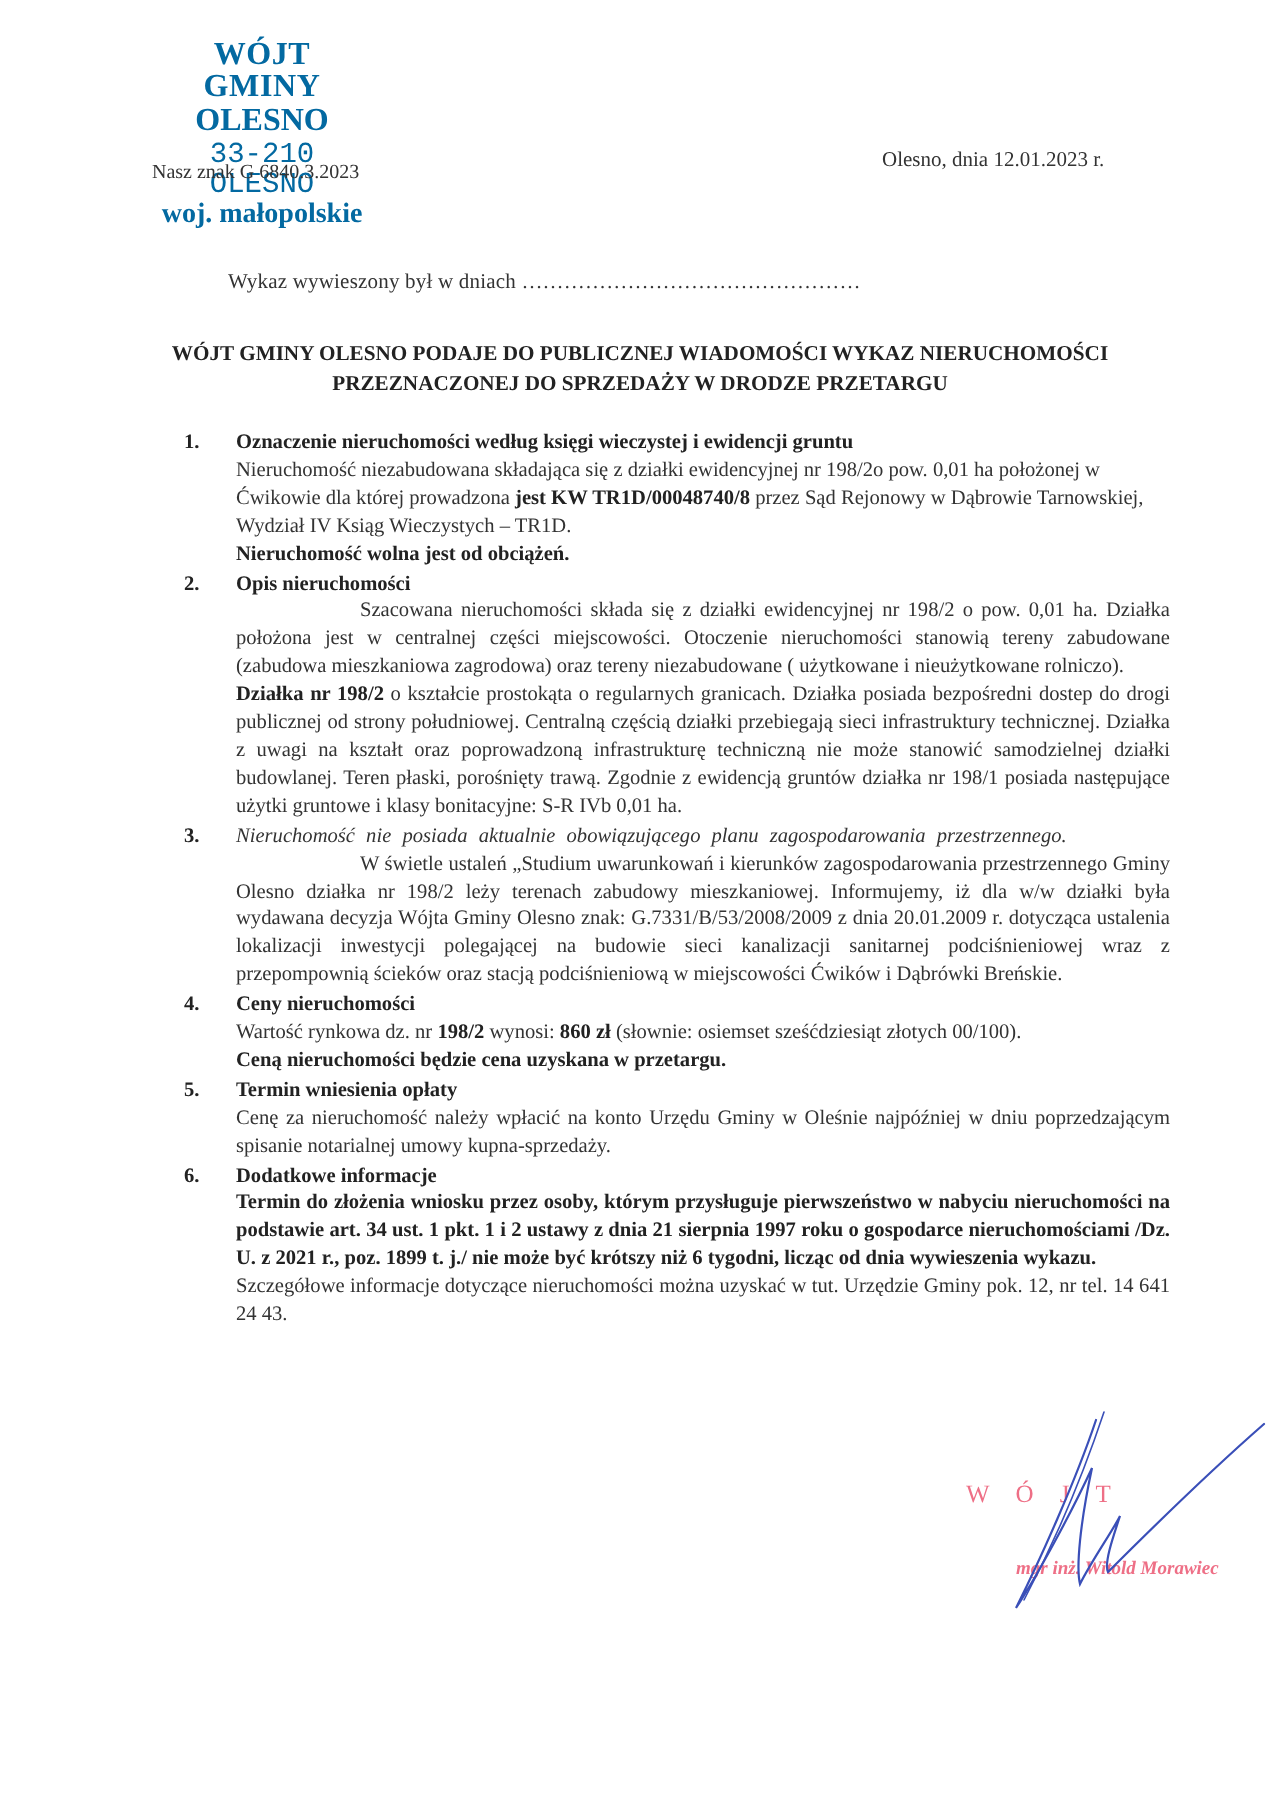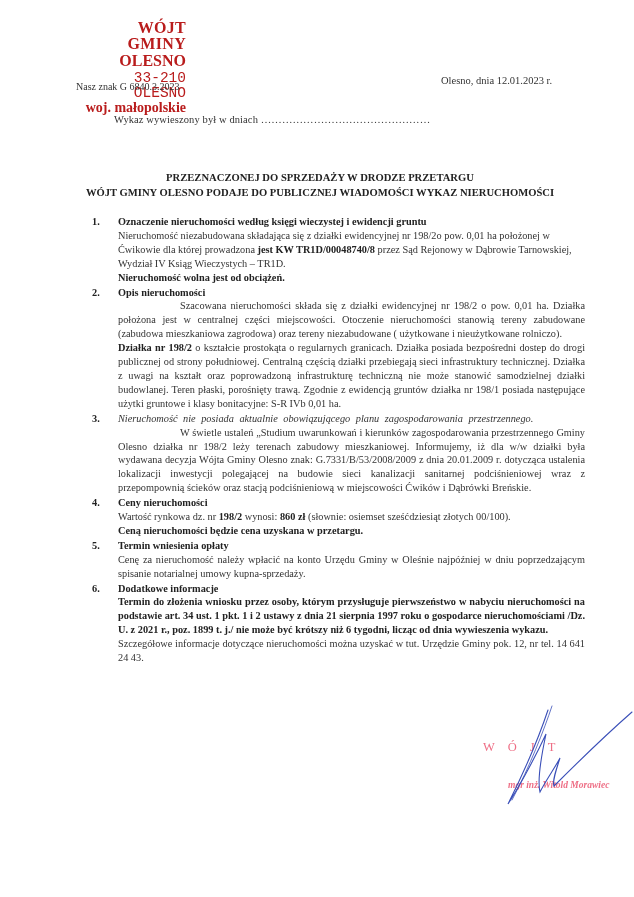--- a/index.html
+++ b/index.html
@@ -1,27 +1,27 @@
 <!DOCTYPE html>
 <html><head>
 <meta charset="utf-8">
 <style>
   html, body { margin: 0; padding: 0; background: #ffffff; }
   body { width: 634px; height: 897px; position: relative; overflow: hidden;
          font-family: "Liberation Serif", serif; color: #2a2a2a; }
   .abs { position: absolute; }
-  .stamp { left: 76px; top: 20px; width: 110px; text-align: right; color: #b91c1c;
+  .stamp { left: 76px; top: 20px; width: 110px; text-align: center; color: #0369a1;
            font-family: "Liberation Serif", serif; font-weight: bold; line-height: 1; }
   .stamp .l1 { font-size: 16px; letter-spacing: 0.3px; }
   .stamp .l2 { font-size: 16px; margin-top: 1px; }
   .stamp .l3 { font-family: "Liberation Mono", monospace; font-weight: normal; font-size: 14.5px; margin-top: 2px; }
   .stamp .l4 { font-size: 14px; margin-top: 1px; }
   .ref { left: 76px; top: 81px; font-size: 10px; color: #333; }
   .date { left: 441px; top: 75px; font-size: 10.5px; color: #333; }
-  .posted { left: 114px; top: 114px; font-size: 10.5px; color: #333; letter-spacing: 0.1px; }
+  .posted { left: 114px; top: 136px; font-size: 10.5px; color: #333; letter-spacing: 0.1px; }
   .heading { left: 70px; top: 170px; width: 500px; text-align: center; font-weight: bold;
              font-size: 10.6px; line-height: 15px; color: #222; }
   .sections { left: 92px; top: 215px; width: 493px; font-size: 10.3px; line-height: 13.9px; color: #333; }
   .sec { position: relative; padding-left: 26px; }
   .sec .num { position: absolute; left: 0; top: 0; font-weight: bold; color: #222; }
   .sec .title { font-weight: bold; color: #222; }
   .just { text-align: justify; }
   .indent { text-indent: 62px; }
   .b { font-weight: bold; color: #222; }
   .spaced { word-spacing: 3px; font-style: italic; }
@@ -37,22 +37,22 @@
   <div class="l2">OLESNO</div>
   <div class="l3">33-210 OLESNO</div>
   <div class="l4">woj. małopolskie</div>
 </div>
 
 <div class="abs ref">Nasz znak G 6840.3.2023</div>
 <div class="abs date">Olesno, dnia 12.01.2023 r.</div>
 <div class="abs posted">Wykaz wywieszony był w dniach …………………………………………</div>
 
 <div class="abs heading">
+  <div>WÓJT GMINY OLESNO PODAJE DO PUBLICZNEJ WIADOMOŚCI WYKAZ NIERUCHOMOŚCI</div>
   <div>PRZEZNACZONEJ DO SPRZEDAŻY W DRODZE PRZETARGU</div>
-  <div>WÓJT GMINY OLESNO PODAJE DO PUBLICZNEJ WIADOMOŚCI WYKAZ NIERUCHOMOŚCI</div>
 </div>
 
 <div class="abs sections">
 
   <div class="sec" style="margin-bottom:1px;">
     <span class="num">1.</span>
     <div class="title">Oznaczenie nieruchomości według księgi wieczystej i ewidencji gruntu</div>
     <div><span>Nieruchomość niezabudowana składająca się z działki ewidencyjnej nr 198/2o pow. 0,01 ha położonej w Ćwikowie dla której prowadzona </span><span class="b">jest KW TR1D/00048740/8</span><span> przez Sąd Rejonowy w Dąbrowie Tarnowskiej, Wydział IV Ksiąg Wieczystych – TR1D.</span></div>
     <div class="b">Nieruchomość wolna jest od obciążeń.</div>
   </div>

